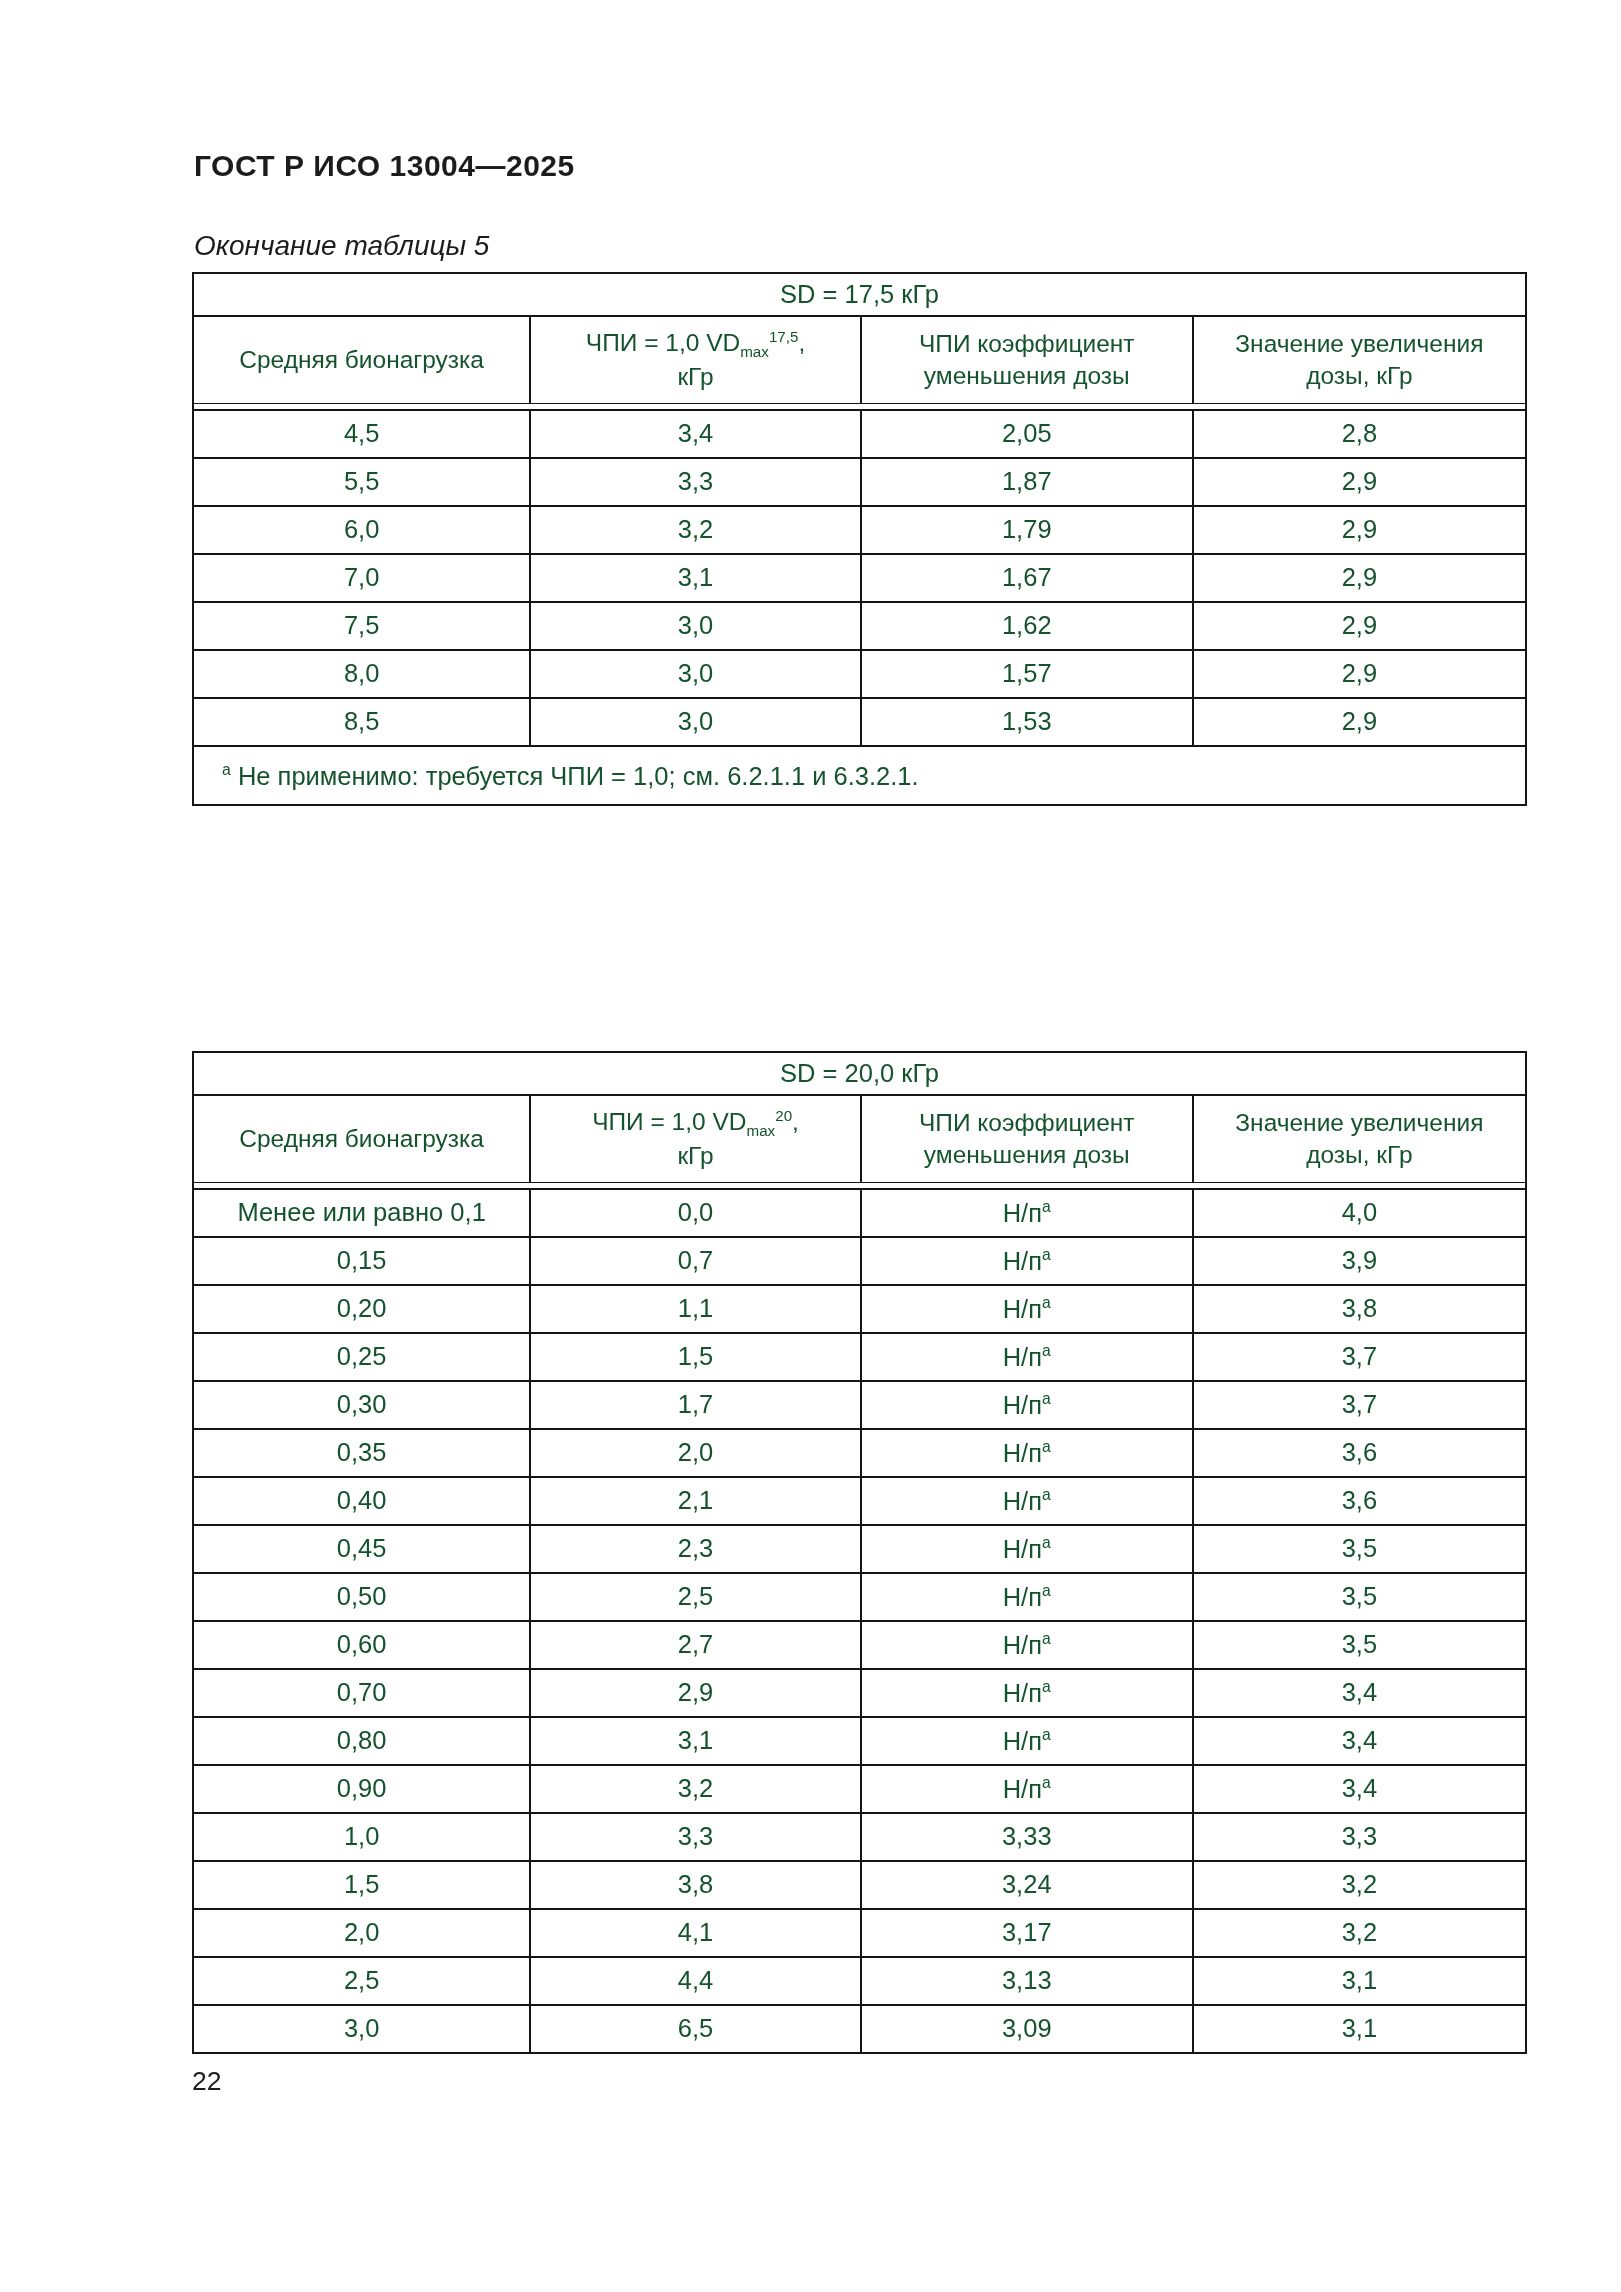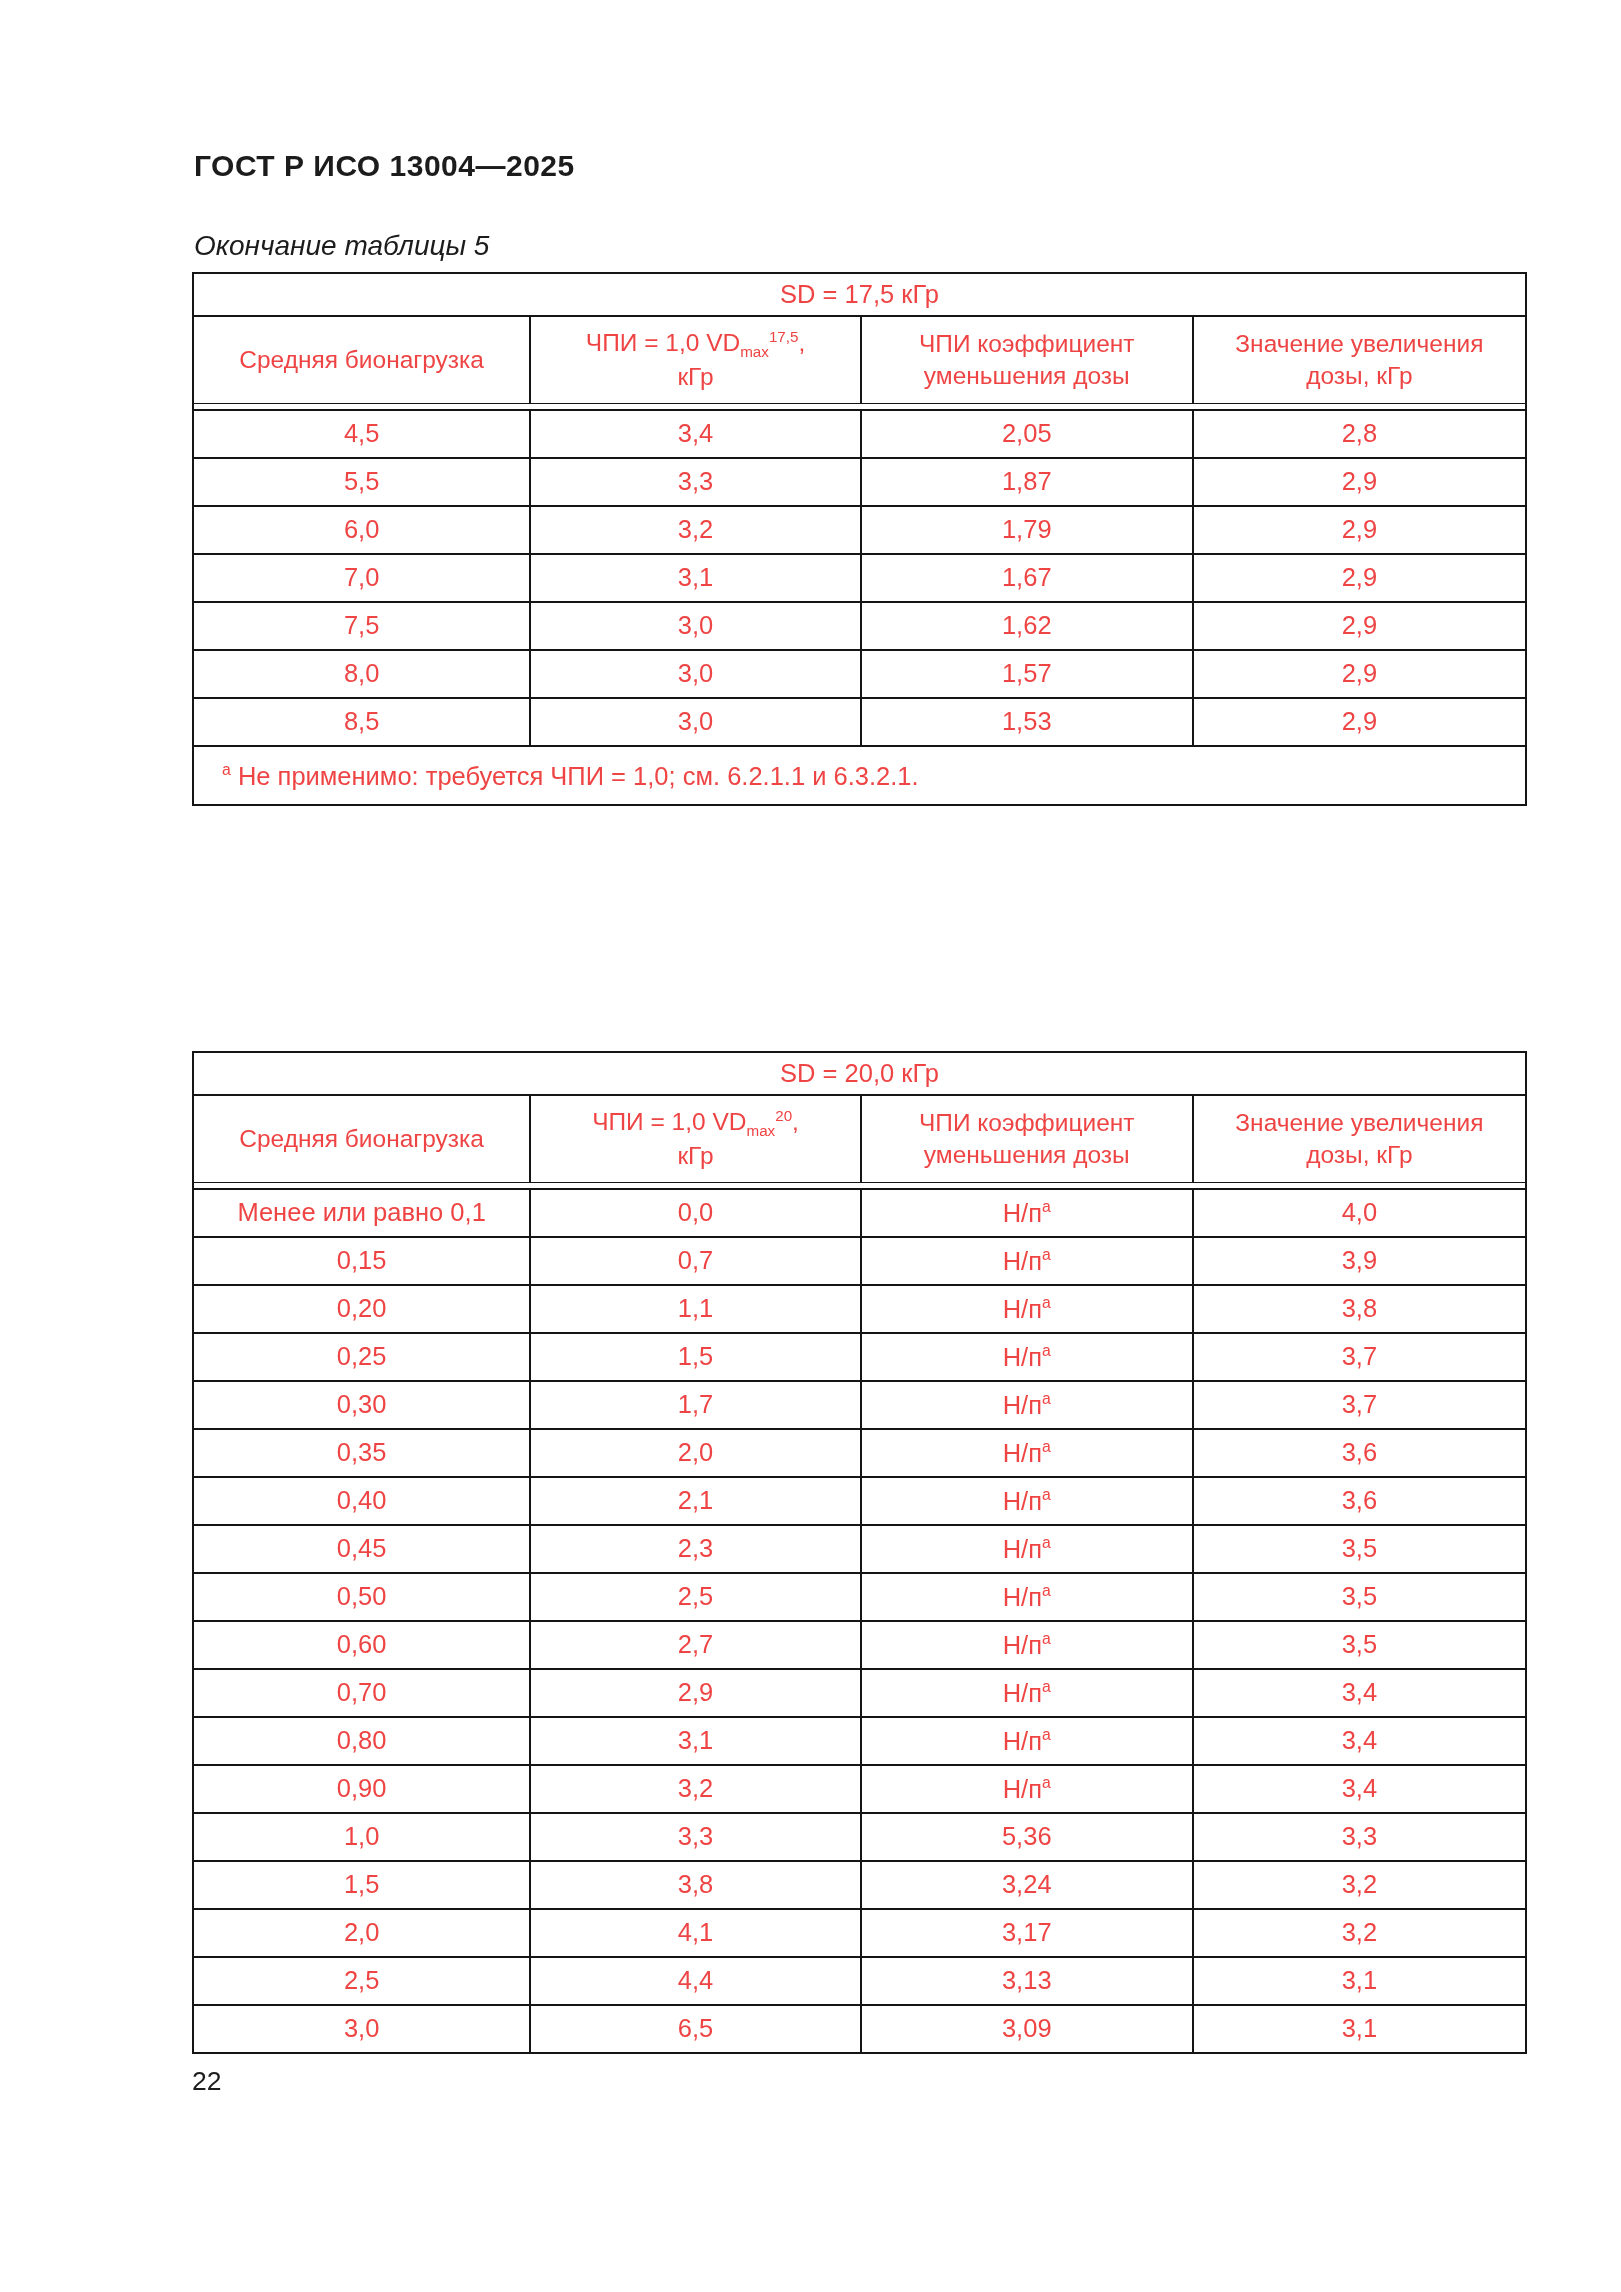--- a/index.html
+++ b/index.html
@@ -16,21 +16,21 @@
     position:absolute;left:194px;top:149px;
     font-size:30px;font-weight:bold;letter-spacing:0.5px;
   }
   .t5-caption{
     position:absolute;left:194px;top:230px;
     font-size:28px;font-style:italic;
   }
   table.gost{
     position:absolute;left:192px;width:1335px;
     border-collapse:collapse;table-layout:fixed;
-    font-size:25.5px;color:#ef4444;
+    font-size:25.5px;color:#14532d;
     border:2.9px solid #151515;
   }
   #table5{top:272px;}
   #table6{top:1051px;}
   table.gost td{
     border:2px solid #151515;
     text-align:center;vertical-align:middle;
     padding:0 9.8px;
   }
   tr.sd-row td{
@@ -243,21 +243,21 @@
         </tr>
         <tr>
           <td>0,90</td>
           <td>3,2</td>
           <td>Н/п<sup>a</sup></td>
           <td>3,4</td>
         </tr>
         <tr>
           <td>1,0</td>
           <td>3,3</td>
-          <td>5,36</td>
+          <td>3,33</td>
           <td>3,3</td>
         </tr>
         <tr>
           <td>1,5</td>
           <td>3,8</td>
           <td>3,24</td>
           <td>3,2</td>
         </tr>
         <tr>
           <td>2,0</td>

